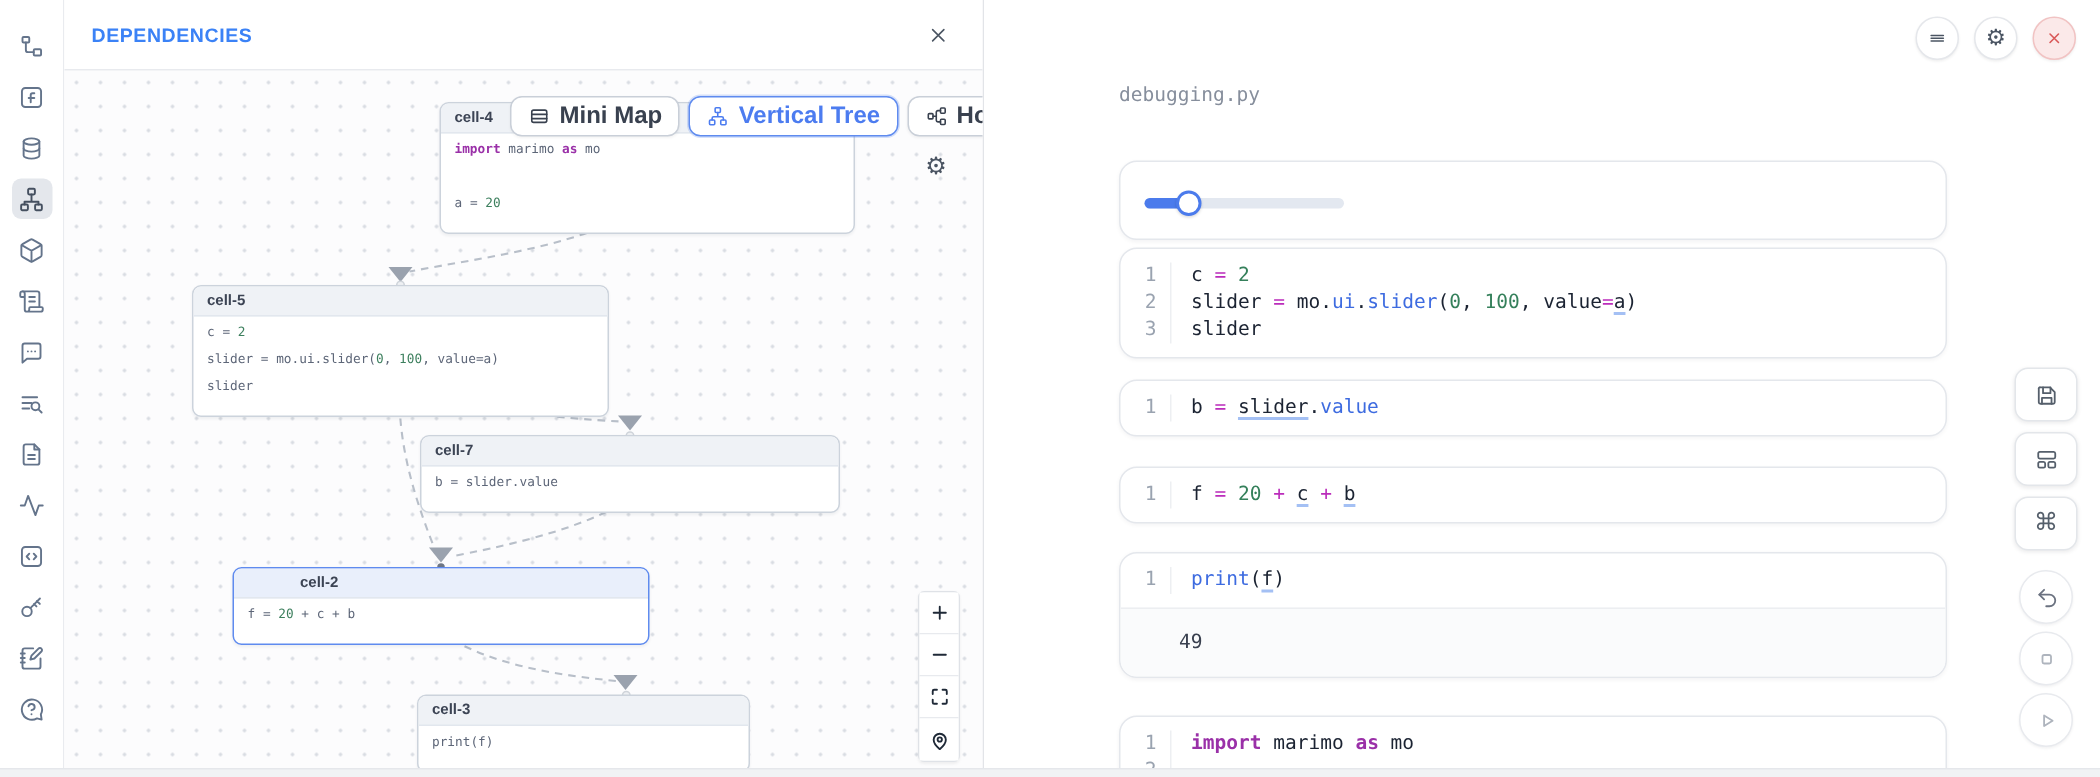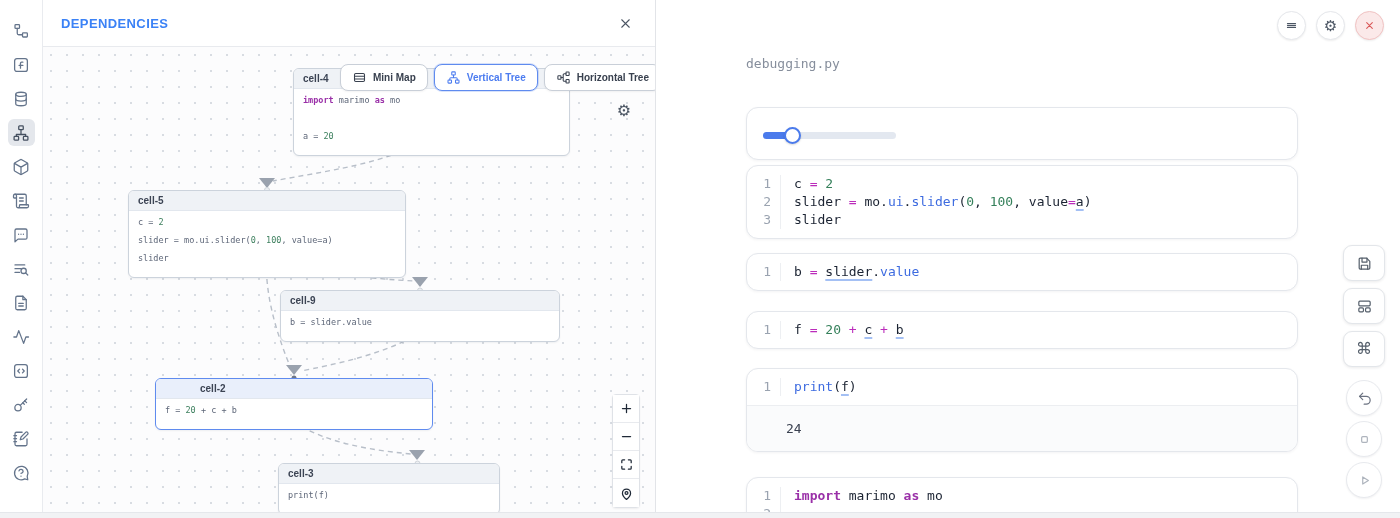--- a/index.html
+++ b/index.html
@@ -47,21 +47,21 @@
   .gnode:nth-of-type(4) { left:112px; top:331px; width:278px; }
   .gnode:nth-of-type(5) { left:235px; top:416px; width:222px; }
   
   .canvas .tk-p, .canvas .tk-f, .canvas .tk-o, .canvas .tk-v { color:#5d6678; }
   .canvas .tk-k { color:#9a30a8; font-weight:bold; }
   .canvas .tk-n { color:#3c7f5d; }
 
   .graph-toolbar { position:absolute; left:297px; top:17px; display:flex; gap:6px; }
   .tool-btn { display:flex; align-items:center; gap:6px; height:27px; padding:0 11px; background:#fff;
               border:1px solid #c9cfd8; border-radius:8px; font-family:"Liberation Sans",sans-serif;
-              font-size:10px; font-weight:bold; color:#39414f; box-shadow:0 1px 2px rgba(0,0,0,.05);
+              font-size:16px; font-weight:bold; color:#39414f; box-shadow:0 1px 2px rgba(0,0,0,.05);
               cursor:pointer; white-space:nowrap; }
   .tool-btn .ic { width:15px; height:15px; }
   .tool-btn.active { border:1px solid #5f8bef; color:#4c7cf0; box-shadow:0 0 0 1px rgba(95,139,239,.25); }
 
   .graph-gear { position:absolute; left:570px; top:52px; width:22px; height:22px; border:none;
                 background:transparent; cursor:pointer; font-size:18px; color:#4b5563; line-height:22px;
                 text-align:center; padding:0; }
 
   .zoom-controls { position:absolute; left:569px; top:347px; width:28px; background:#fff;
                    border:1px solid #dfe2e7; border-radius:4px; box-shadow:0 1px 2px rgba(0,0,0,.06);
@@ -268,21 +268,21 @@
       <div id="graph-nodes">
           <div class="gnode">
             <div class="gnode-header">cell-4</div>
             <div class="gnode-body"><div class="codeline"><span class="tk-k">import</span><span class="tk-p"> marimo </span><span class="tk-k">as</span><span class="tk-p"> mo</span></div><div class="codeline"> </div><div class="codeline"><span class="tk-p">a</span><span class="tk-p"> </span><span class="tk-o">=</span><span class="tk-p"> </span><span class="tk-n">20</span></div></div>
           </div>
           <div class="gnode">
             <div class="gnode-header">cell-5</div>
             <div class="gnode-body"><div class="codeline"><span class="tk-p">c</span><span class="tk-p"> </span><span class="tk-o">=</span><span class="tk-p"> </span><span class="tk-n">2</span></div><div class="codeline"><span class="tk-p">slider</span><span class="tk-p"> </span><span class="tk-o">=</span><span class="tk-p"> </span><span class="tk-p">mo</span><span class="tk-p">.</span><span class="tk-f">ui</span><span class="tk-p">.</span><span class="tk-f">slider</span><span class="tk-p">(</span><span class="tk-n">0</span><span class="tk-p">, </span><span class="tk-n">100</span><span class="tk-p">, </span><span class="tk-p">value</span><span class="tk-o">=</span><span class="tk-v">a</span><span class="tk-p">)</span></div><div class="codeline"><span class="tk-p">slider</span></div></div>
           </div>
           <div class="gnode">
-            <div class="gnode-header">cell-9</div>
+            <div class="gnode-header">cell-7</div>
             <div class="gnode-body"><div class="codeline"><span class="tk-p">b</span><span class="tk-p"> </span><span class="tk-o">=</span><span class="tk-p"> </span><span class="tk-v">slider</span><span class="tk-p">.</span><span class="tk-f">value</span></div></div>
           </div>
           <div class="gnode selected">
             <div class="gnode-header">cell-2</div>
             <div class="gnode-body"><div class="codeline"><span class="tk-p">f</span><span class="tk-p"> </span><span class="tk-o">=</span><span class="tk-p"> </span><span class="tk-n">20</span><span class="tk-p"> </span><span class="tk-o">+</span><span class="tk-p"> </span><span class="tk-v">c</span><span class="tk-p"> </span><span class="tk-o">+</span><span class="tk-p"> </span><span class="tk-v">b</span></div></div>
           </div>
           <div class="gnode">
             <div class="gnode-header">cell-3</div>
             <div class="gnode-body"><div class="codeline"><span class="tk-f">print</span><span class="tk-p">(</span><span class="tk-v">f</span><span class="tk-p">)</span></div></div>
           </div>
@@ -392,21 +392,21 @@
             <div class="codebox"><div class="codeline"><span class="tk-p">f</span><span class="tk-p"> </span><span class="tk-o">=</span><span class="tk-p"> </span><span class="tk-n">20</span><span class="tk-p"> </span><span class="tk-o">+</span><span class="tk-p"> </span><span class="tk-v">c</span><span class="tk-p"> </span><span class="tk-o">+</span><span class="tk-p"> </span><span class="tk-v">b</span></div></div>
           </div>
         </div>
         <div class="cell">
           <div class="code-row">
             <div class="gutter">
               <div class="codeline">1</div>
             </div>
             <div class="codebox"><div class="codeline"><span class="tk-f">print</span><span class="tk-p">(</span><span class="tk-v">f</span><span class="tk-p">)</span></div></div>
           </div>
-          <div class="cell-output">24</div>
+          <div class="cell-output">49</div>
         </div>
         <div class="cell">
           <div class="code-row">
             <div class="gutter">
               <div class="codeline">1</div>
               <div class="codeline">2</div>
             </div>
             <div class="codebox"><div class="codeline"><span class="tk-k">import</span><span class="tk-p"> </span><span class="tk-p">marimo</span><span class="tk-p"> </span><span class="tk-k">as</span><span class="tk-p"> </span><span class="tk-p">mo</span></div><div class="codeline"> </div></div>
           </div>
         </div>

